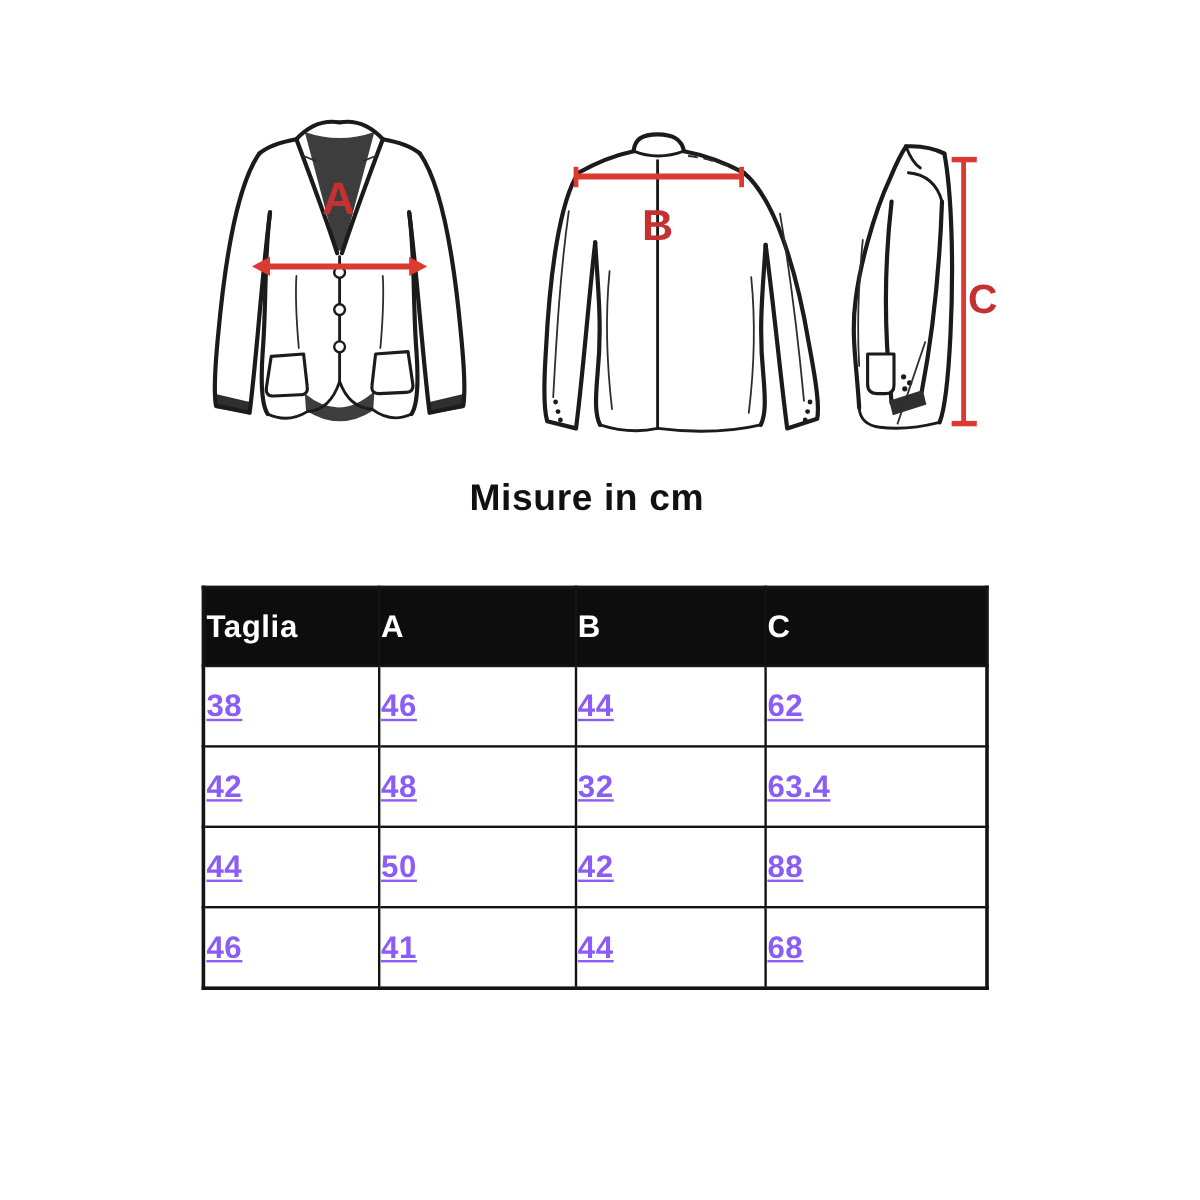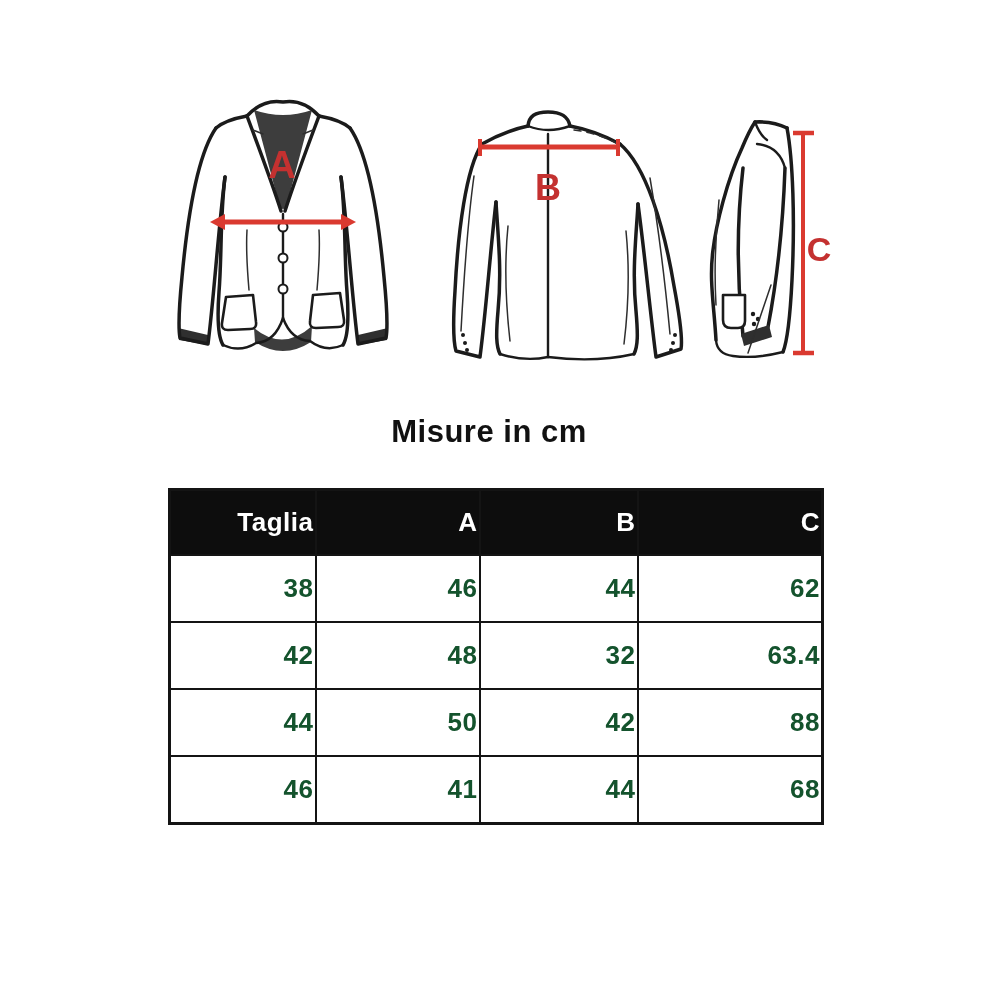--- a/index.html
+++ b/index.html
@@ -26,48 +26,48 @@
     text-anchor: middle;
   }
   .title {
     position: absolute;
     left: 0; top: 397px; width: 978px;
     text-align: center;
     font-size: 31px;
     font-weight: bold;
     color: #111111;
     letter-spacing: 0.5px;
-    margin-top: 17px;
   }
   table.size-table {
     position: absolute;
     left: 168px; top: 488px;
     width: 653px;
     border-collapse: collapse;
     table-layout: fixed;
     border: 3px solid #141414;
   }
   table.size-table th, table.size-table td {
     border: 2px solid #141414;
-    text-align: right;
+    text-align: left;
     vertical-align: middle;
     height: 63px;
     font-weight: bold;
     letter-spacing: 0.5px;
   }
   table.size-table th {
     background: #0d0d0d;
     color: #ffffff;
     font-size: 26px;
     height: 61px;
   }
   table.size-table td {
     background: #ffffff;
-    color: #14532d;
+    color: #8b5cf6;
     font-size: 26px;
+    text-decoration: underline;
   }
 </style>
 </head>
 <body>
 
 <div class="canvas">
 
   <svg class="jacket" style="left:170px; top:92px;" width="226" height="270" viewBox="0 0 226 270">
     <g>
       <path class="darkfill" d="M 84 18 Q 113 28 142 18 L 117 112 Q 113 122 109 112 Z"></path>

